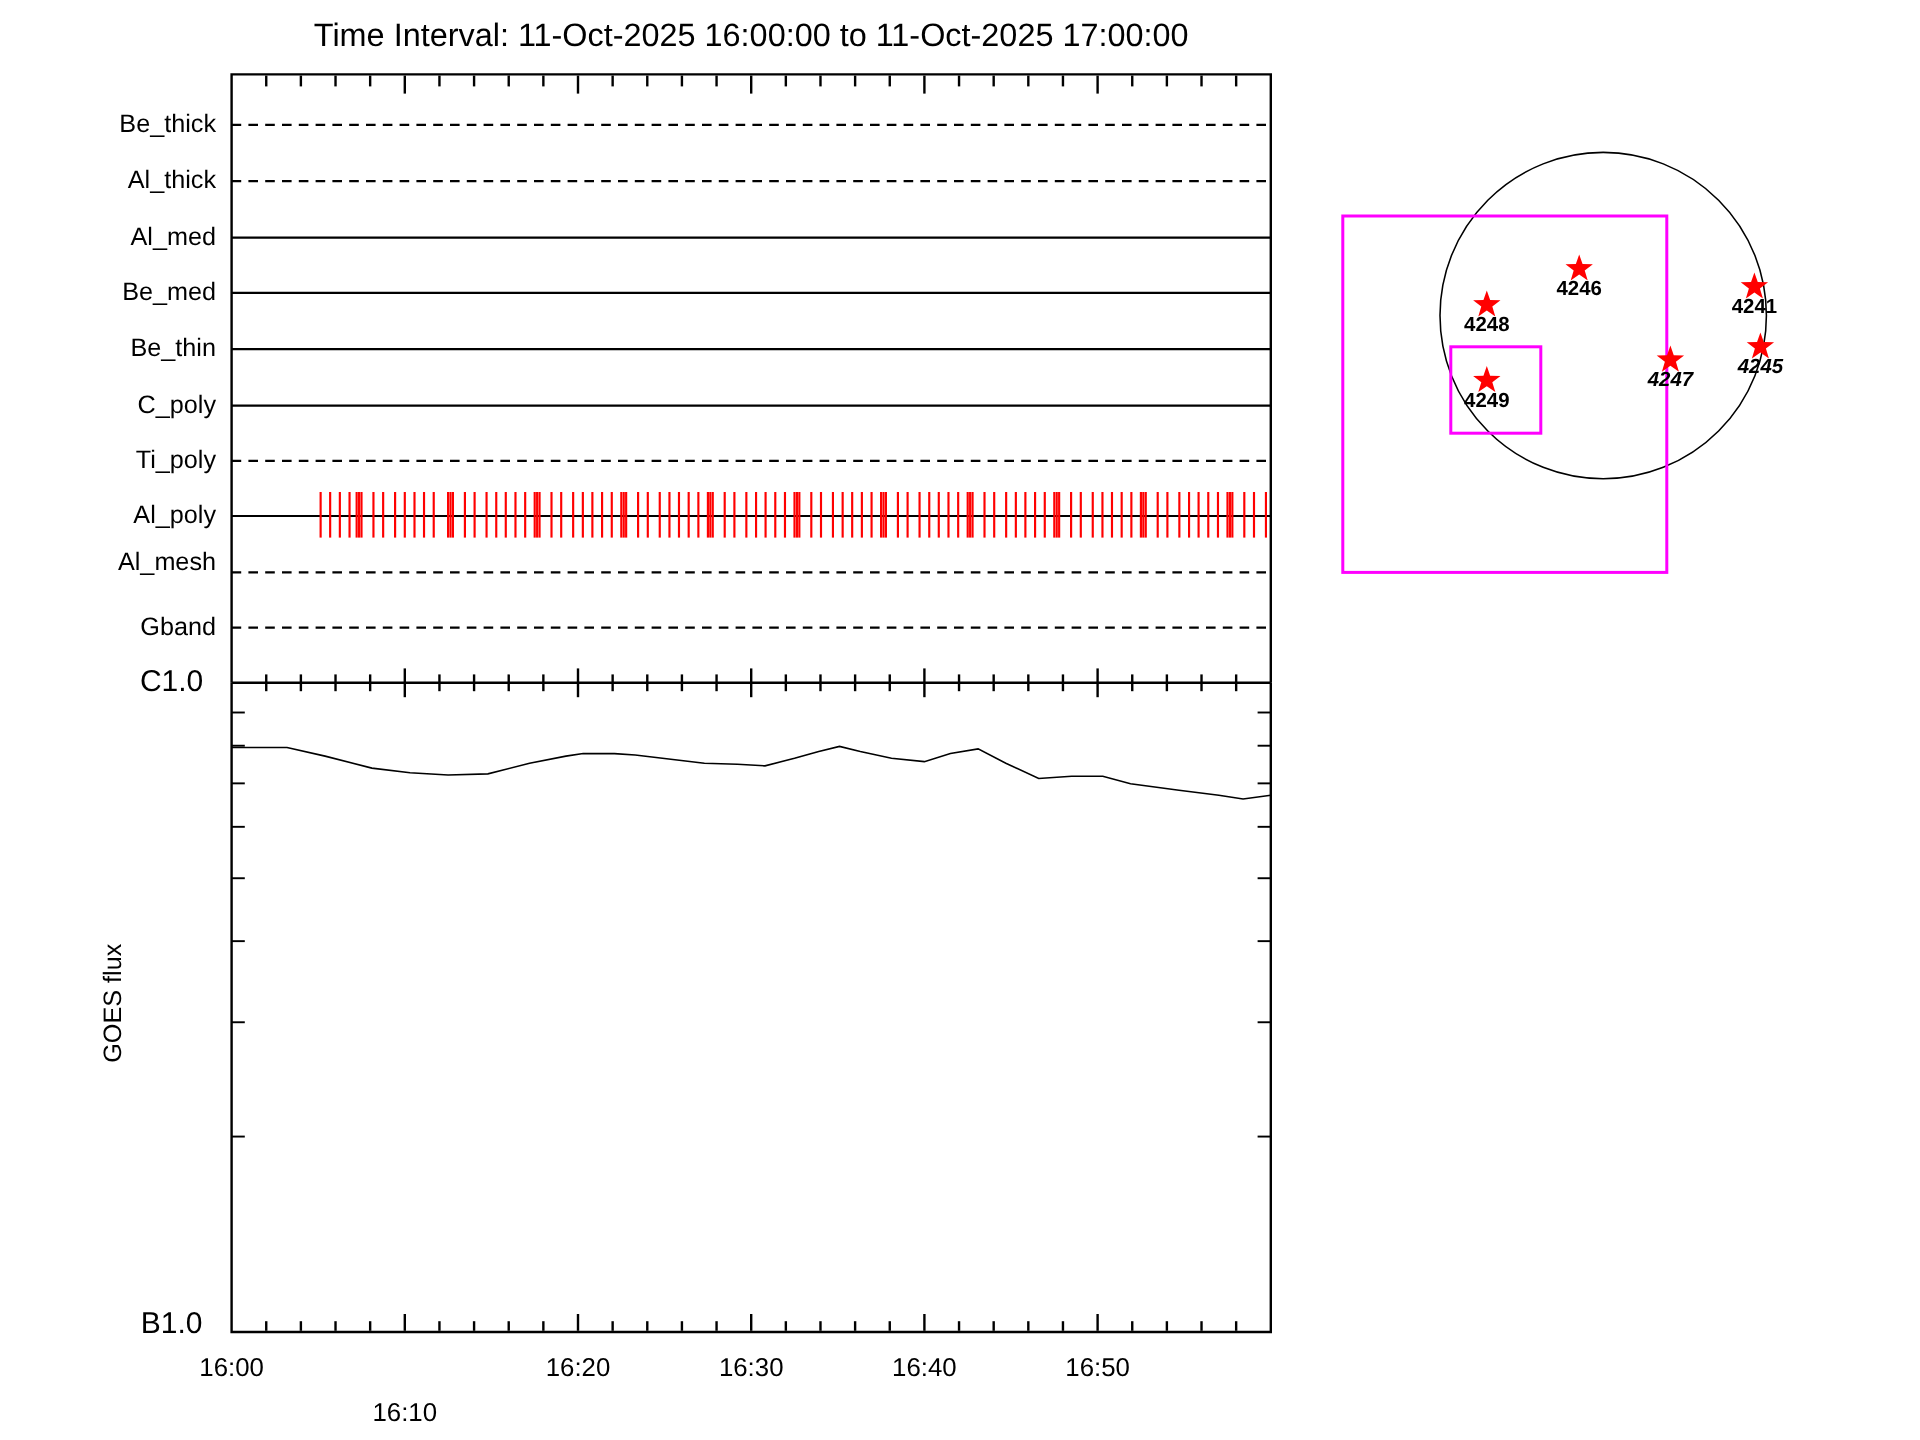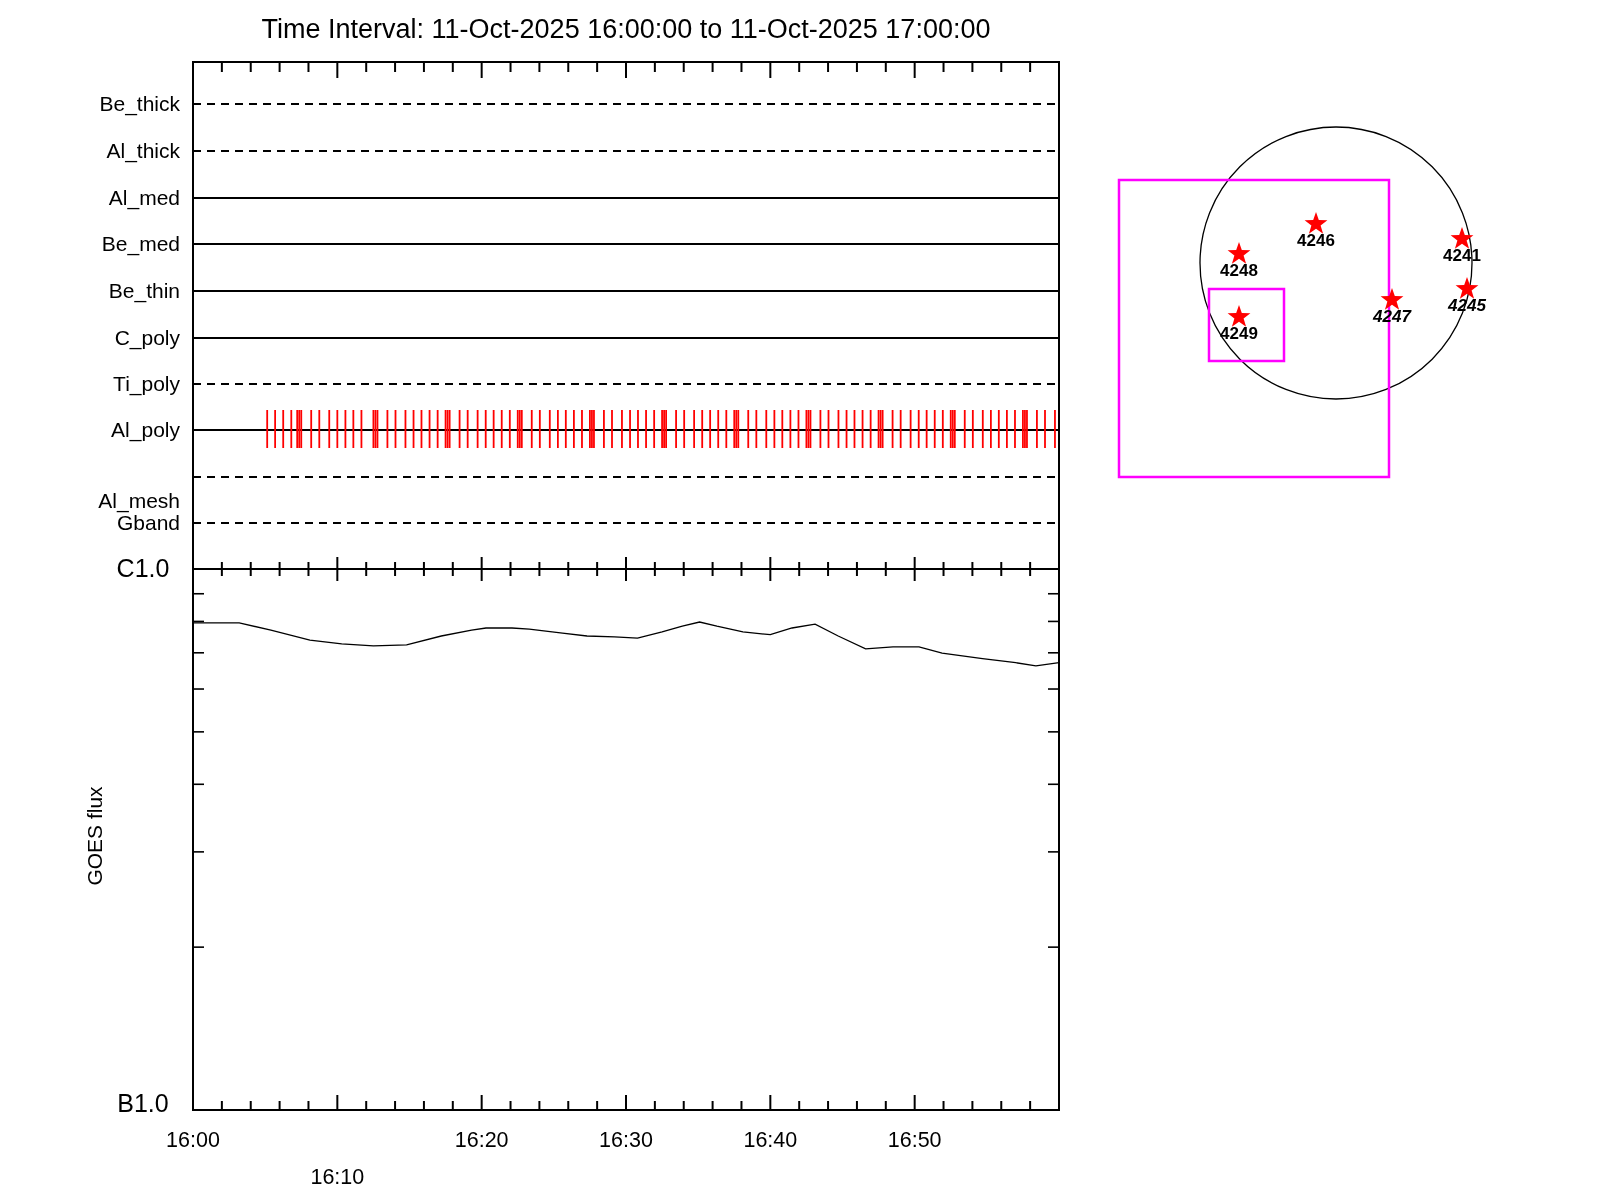--- a/index.html
+++ b/index.html
@@ -277,21 +277,21 @@
 
   <div id="filter-labels">
       <div class="abs flt-label" style="top: 91px;">Be_thick</div>
       <div class="abs flt-label" style="top: 138px;">Al_thick</div>
       <div class="abs flt-label" style="top: 185px;">Al_med</div>
       <div class="abs flt-label" style="top: 231px;">Be_med</div>
       <div class="abs flt-label" style="top: 278px;">Be_thin</div>
       <div class="abs flt-label" style="top: 325px;">C_poly</div>
       <div class="abs flt-label" style="top: 371px;">Ti_poly</div>
       <div class="abs flt-label" style="top: 417px;">Al_poly</div>
-      <div class="abs flt-label" style="top: 488px;">Al_mesh</div>
+      <div class="abs flt-label" style="top: 456px;">Al_mesh</div>
       <div class="abs flt-label" style="top: 510px;">Gband</div>
     </div>
 
   <div class="abs ylab ylab-top">C1.0</div>
   <div class="abs ylab ylab-bottom">B1.0</div>
   <div class="abs goes-axis-title">GOES flux</div>
 
   <div id="time-labels">
       <div class="abs time-label" style="left: 148px;">16:00</div>
       <div class="abs time-label" style="left: 292.333px; margin-top: 37px;">16:10</div>

